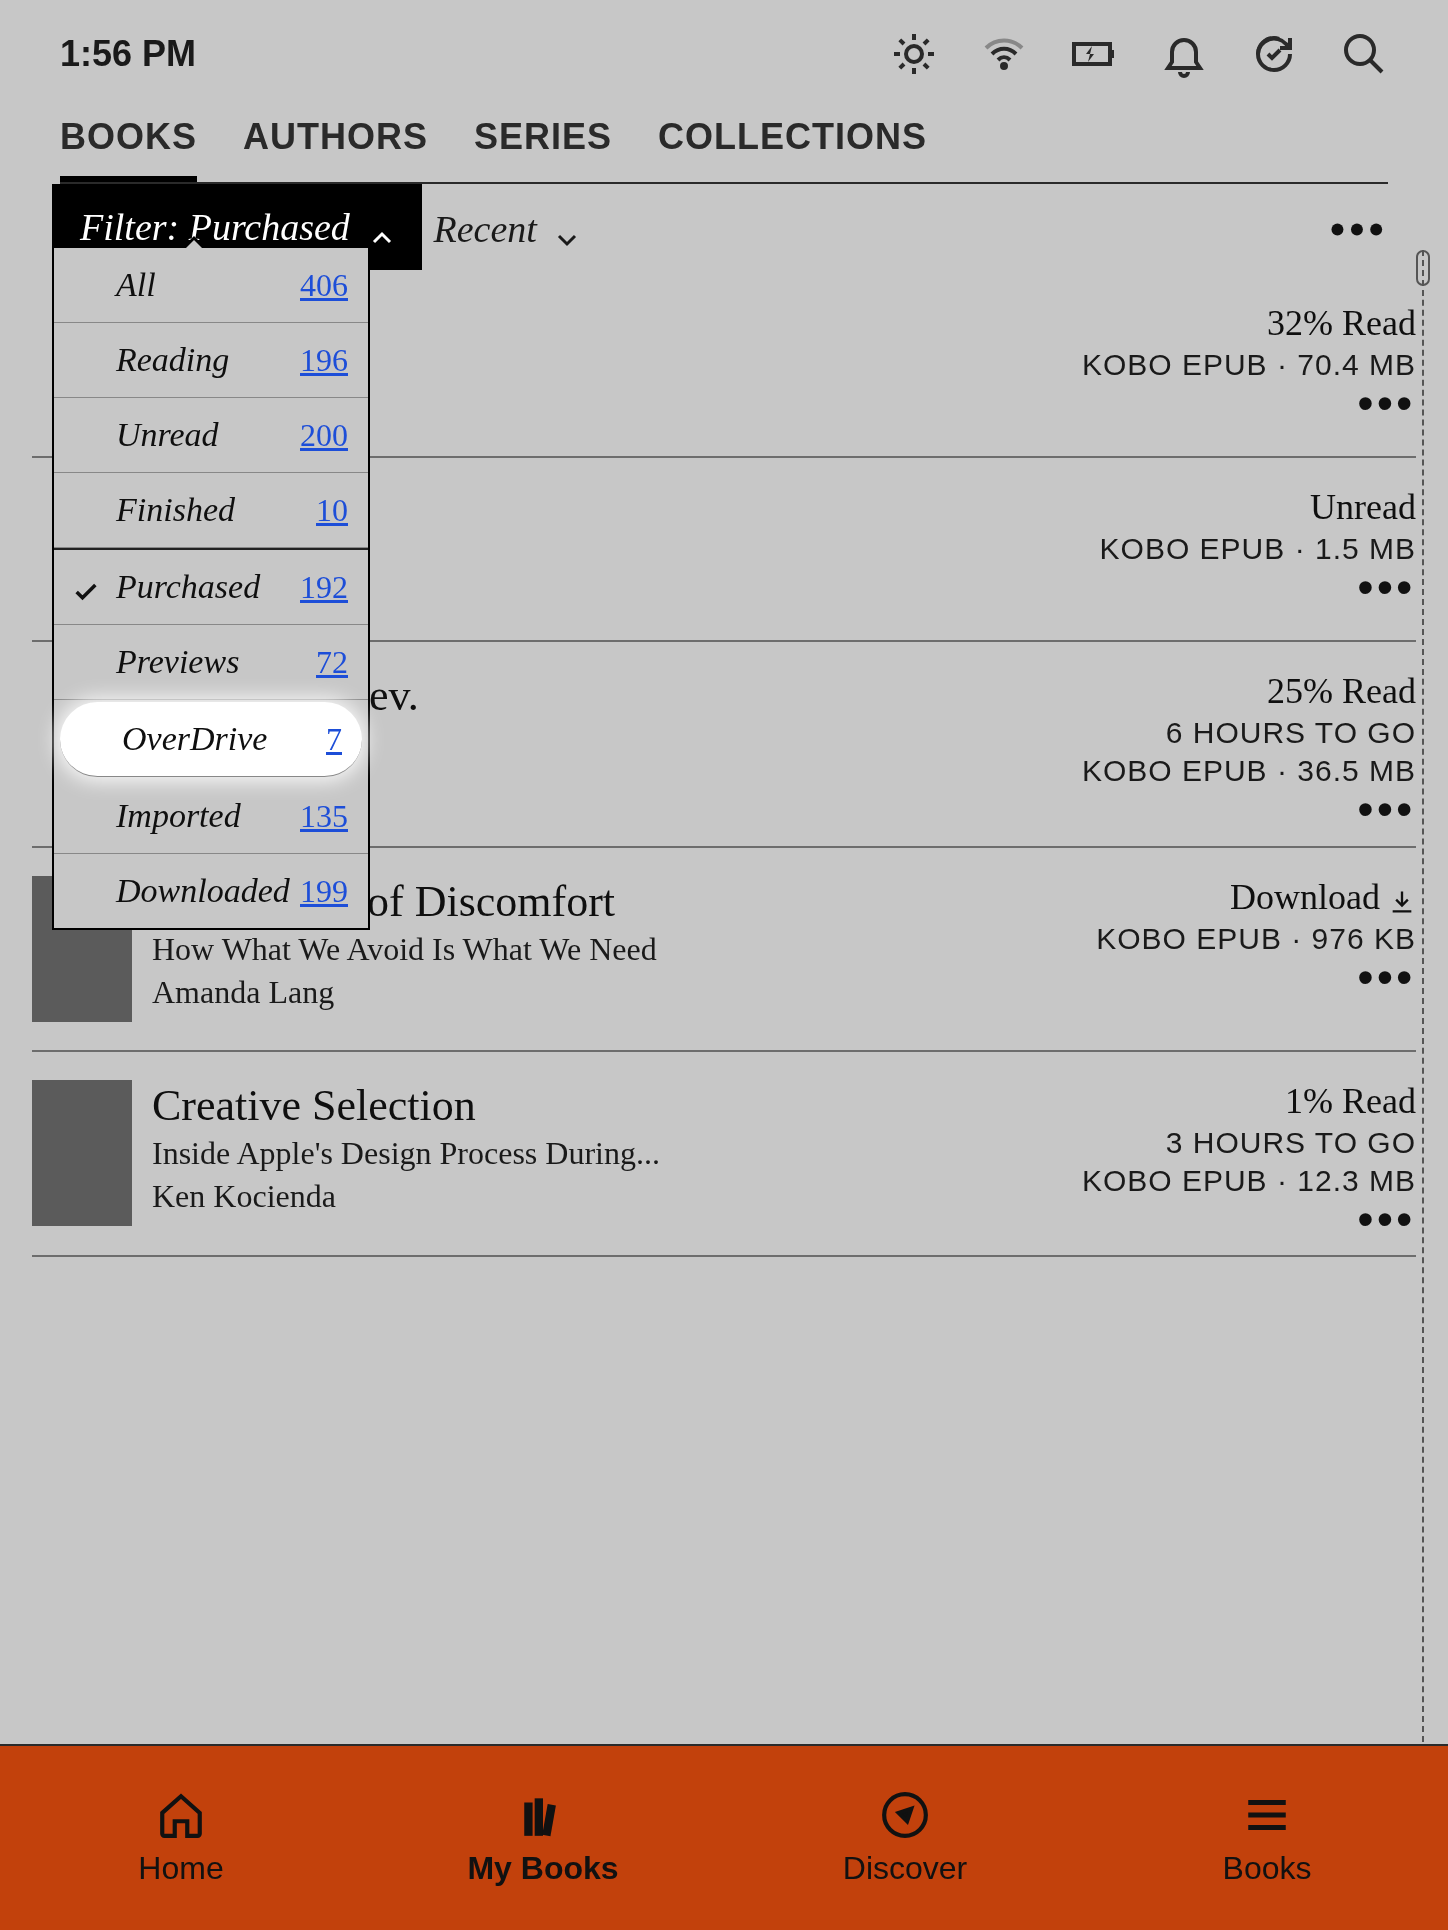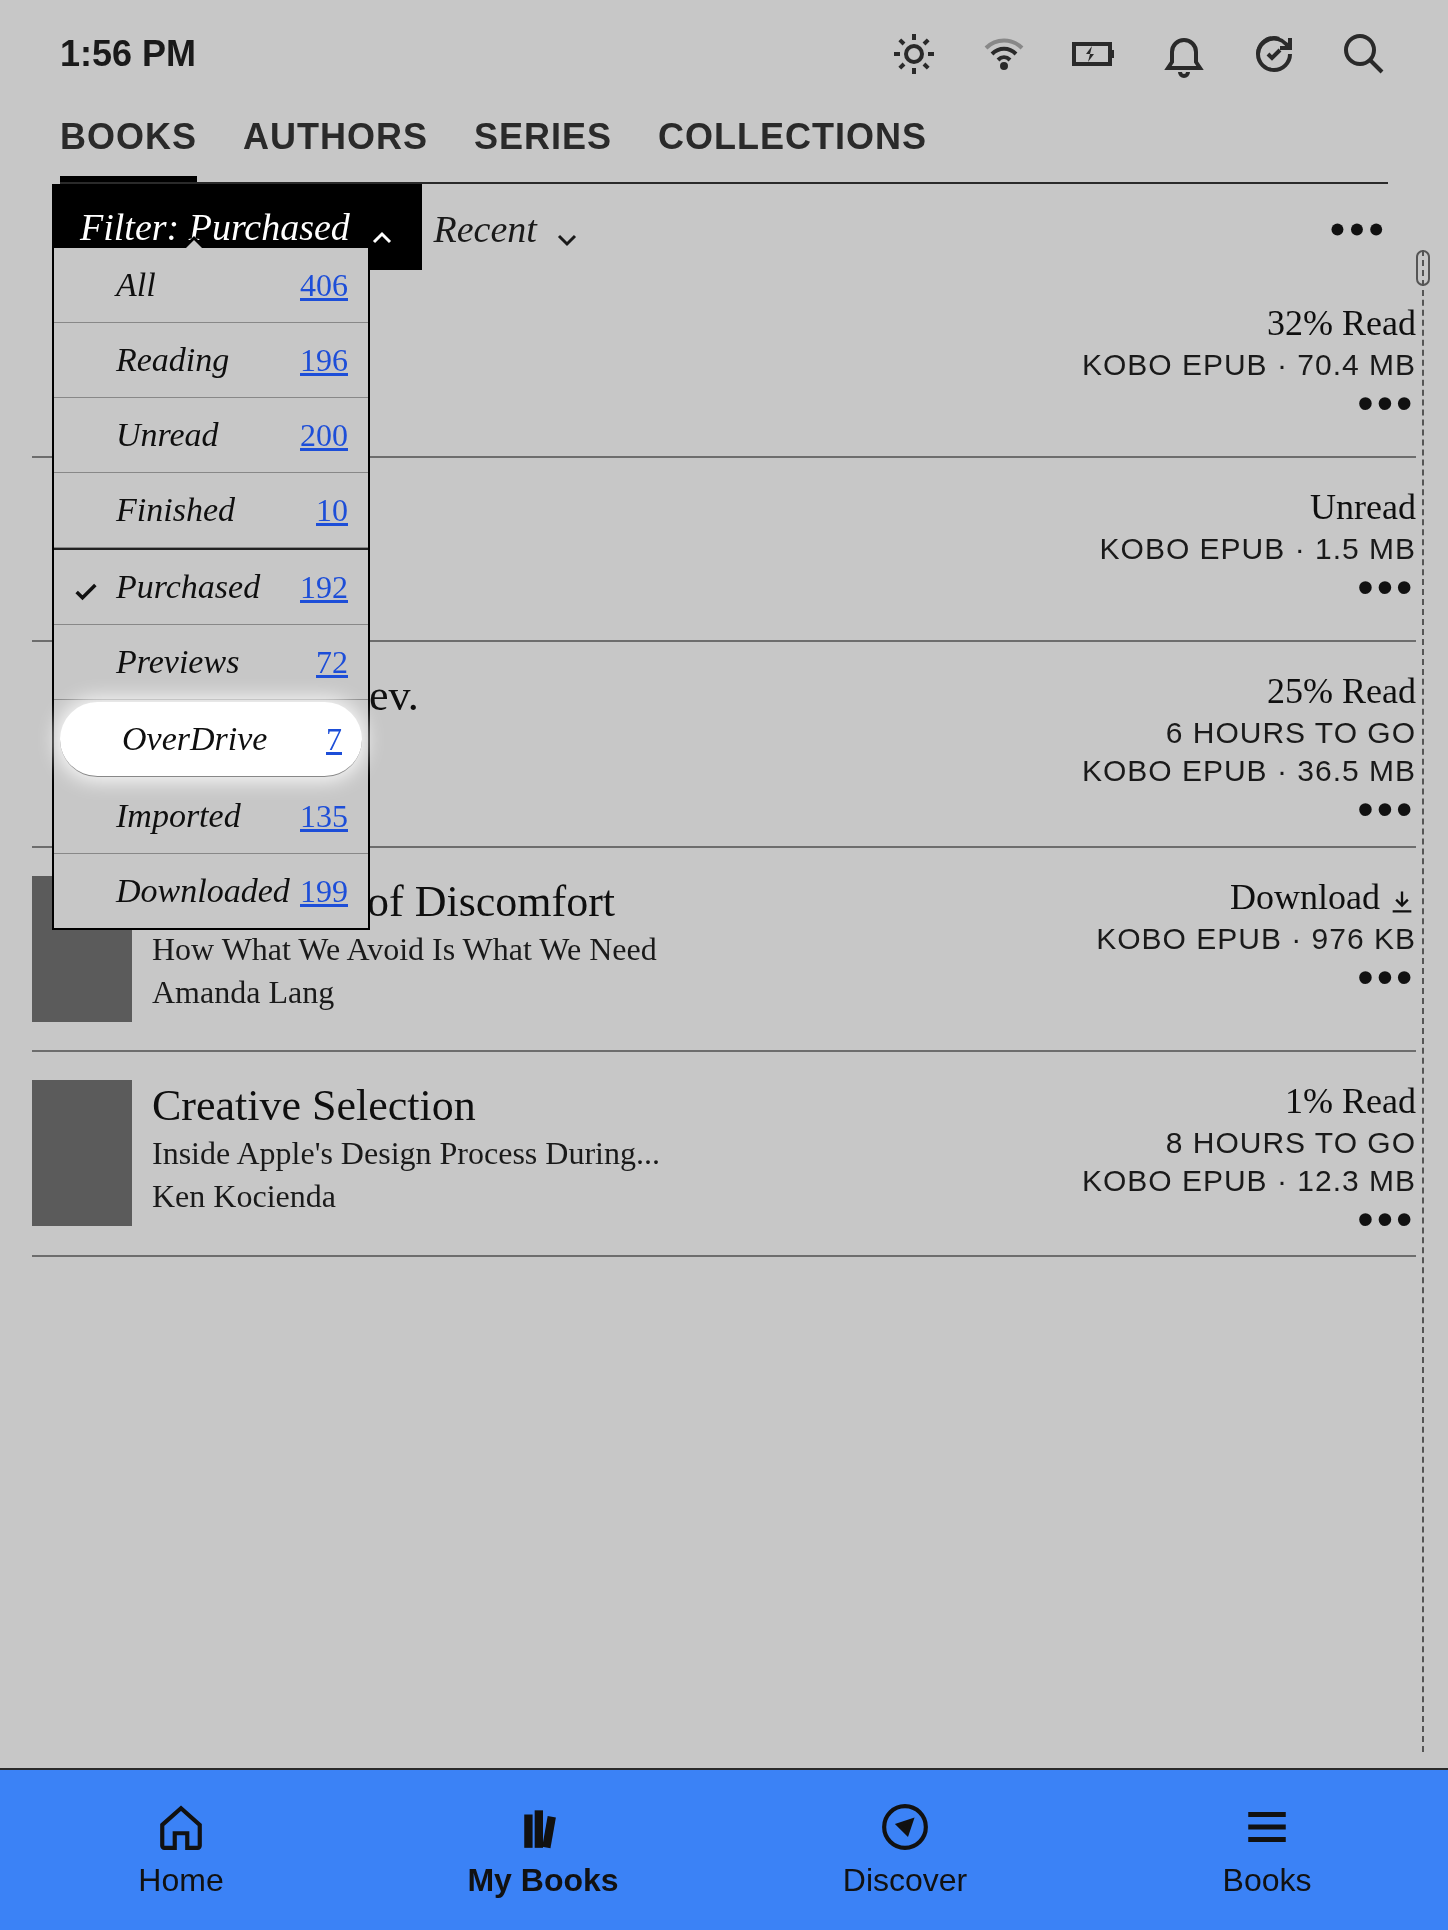--- a/index.html
+++ b/index.html
@@ -199,24 +199,24 @@
   background: transparent;
   border: 2px solid #555;
   border-radius: 10px;
 }
 
 .bottom-nav {
   position: absolute;
   bottom: 0;
   left: 0;
   right: 0;
-  height: 162px;
+  height: 186px;
   border-top: 2px solid #2a2a2a;
   display: flex;
-  background: #3b82f6;
+  background: #c2410c;
 }
 .nav-item {
   flex: 1;
   display: flex;
   flex-direction: column;
   align-items: center;
   justify-content: center;
   gap: 10px;
 }
 .nav-icon { width: 50px; height: 50px; }
@@ -355,21 +355,21 @@
       </div>
       <div class="book">
         <div class="cover"></div>
         <div class="meta">
           <div class="title">Creative Selection</div>
           <div class="subtitle">Inside Apple's Design Process During...</div>
           <div class="author">Ken Kocienda</div>
         </div>
         <div class="right">
           <div class="status download-status">1% Read</div>
-          <div class="timeleft">8 HOURS TO GO</div>
+          <div class="timeleft">3 HOURS TO GO</div>
           <div class="format">KOBO EPUB · 12.3 MB</div>
           <div class="rmore">•••</div>
         </div>
       </div>
     </div>
 
   <div class="dropdown" id="filter-dropdown">
       <div class="drop-item">
         <span class="drop-label">All</span>
         <span class="drop-count">406</span>

